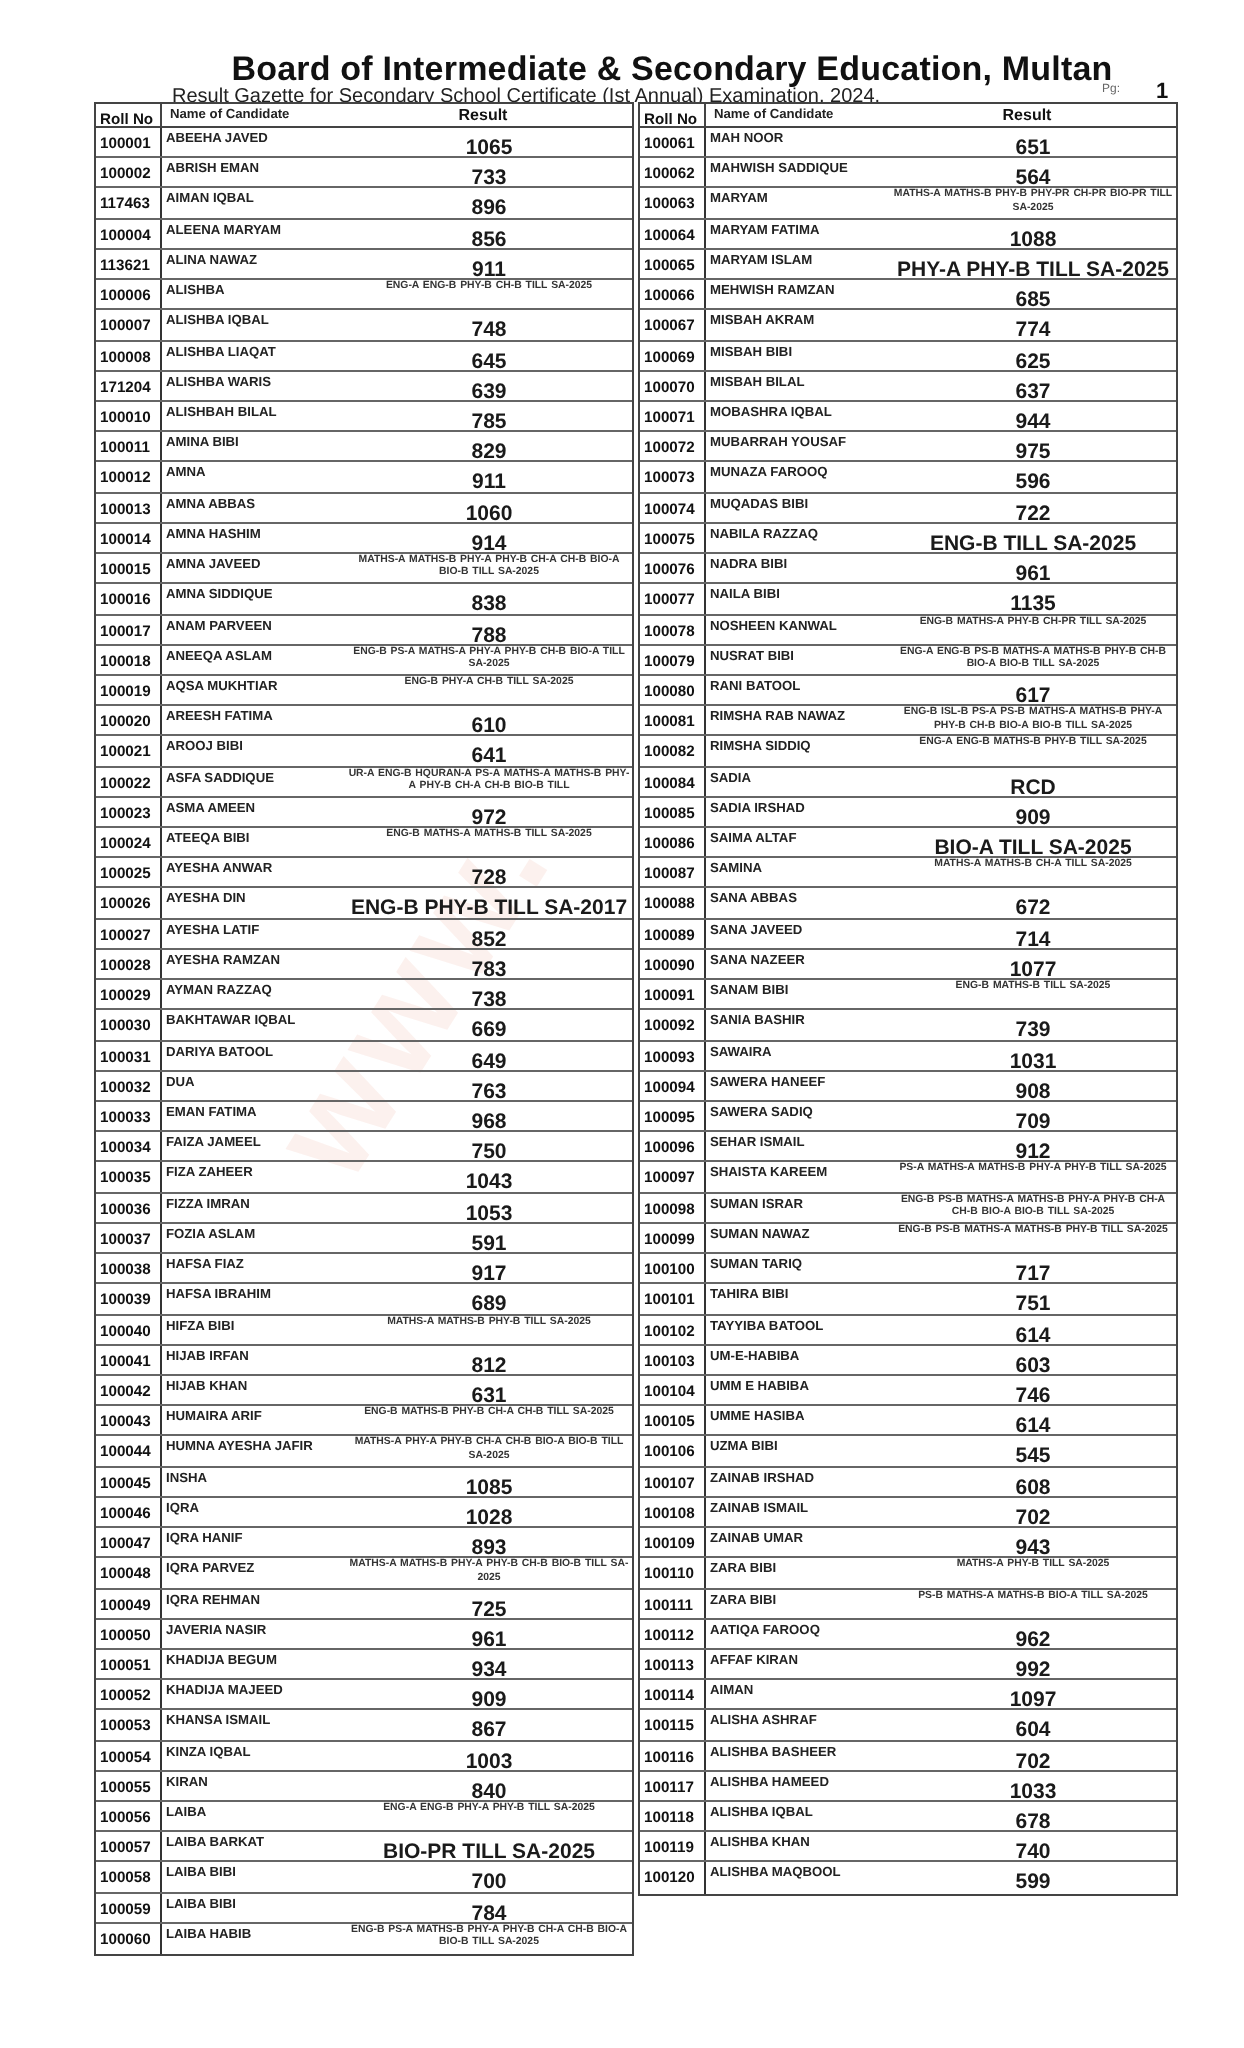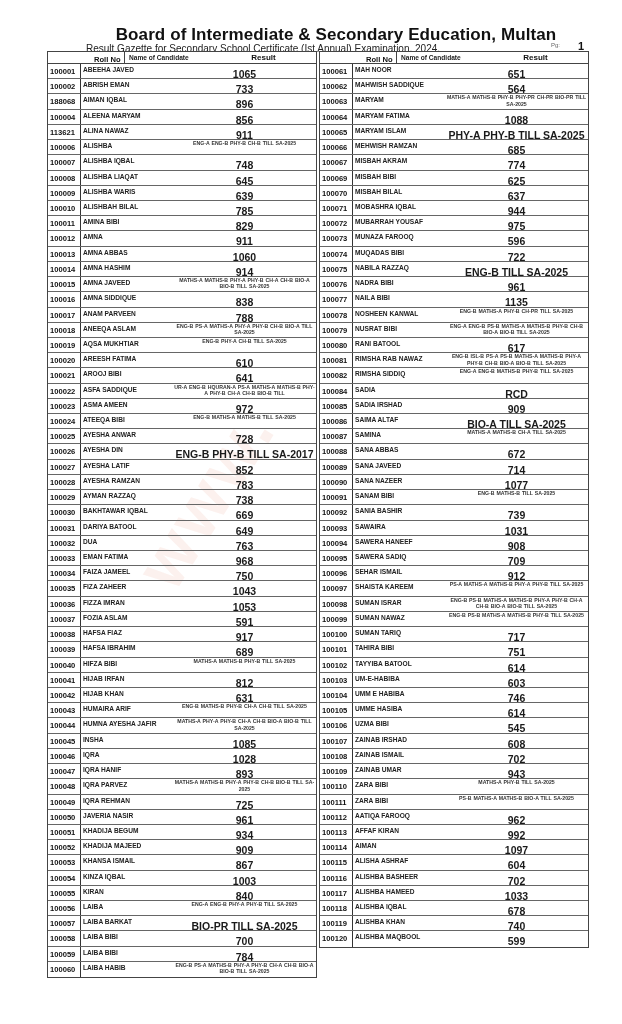--- a/index.html
+++ b/index.html
@@ -5,21 +5,21 @@
   html, body { margin: 0; padding: 0; background: #ffffff; }
   body { width: 622px; height: 1024px; position: relative; overflow: hidden; font-family: "Liberation Sans", sans-serif; color: #111; }
   .title { position: absolute; left: 0; width: 622px; top: 26px; text-align: center; font-weight: bold; font-size: 17px; line-height: 18px; letter-spacing: 0.1px; padding-left: 25px; }
   .subtitle { position: absolute; left: 86px; top: 42px; font-size: 10px; line-height: 14px; color: #222; }
   .pg-label { position: absolute; left: 551px; top: 42px; font-size: 6px; color: #666; }
   .pg-num { position: absolute; left: 578px; top: 40px; font-size: 11px; font-weight: bold; }
   .tbl { position: absolute; top: 51px; border: 1.5px solid #444; box-sizing: border-box; }
   .tbl.left { left: 47px; width: 270px; }
   .tbl.right { left: 319px; width: 270px; }
   .hdr { height: 11px; display: flex; border-bottom: 1.5px solid #444; font-size: 8px; font-weight: bold; line-height: 11px; background: #fff; }
-  .hdr .c-roll { width: 33px; border-right: 1px solid #444; padding-left: 2px; box-sizing: border-box; white-space: nowrap; margin-left: 44px; }
+  .hdr .c-roll { width: 33px; border-right: 1px solid #444; padding-left: 2px; box-sizing: border-box; white-space: nowrap; }
   .hdr .c-name { width: 92px; padding-left: 4px; box-sizing: border-box; white-space: nowrap; }
   .hdr .c-res { flex: 1; padding-right: 6px; }
   .row { height: 15.22px; display: flex; border-bottom: 1px solid #666; box-sizing: border-box; position: relative; }
   .row:last-child { border-bottom: none; }
   .c-roll { width: 33px; border-right: 1.2px solid #333; box-sizing: border-box; font-size: 7.6px; font-weight: bold; line-height: 15px; padding-left: 2px; white-space: nowrap; overflow: hidden; }
   .c-name { width: 92px; box-sizing: border-box; font-size: 6.6px; font-weight: bold; line-height: 12px; padding-left: 2px; white-space: nowrap; overflow: hidden; color: #222; }
   .c-res { flex: 1; text-align: center; overflow: visible; position: relative; }
   .res-num { font-size: 10.5px; font-weight: bold; line-height: 15px; color: #1a1a1a; }
   .res-big { font-size: 10.5px; font-weight: bold; line-height: 14px; color: #1a1a1a; white-space: nowrap; }
   .res-small { font-size: 5.2px; font-weight: bold; line-height: 6.4px; color: #333; white-space: normal; padding: 0 1px; margin-top: 0px; display: block; word-spacing: 0.5px; }
@@ -46,21 +46,21 @@
         <div class="c-roll">100001</div>
         <div class="c-name">ABEEHA JAVED</div>
         <div class="c-res"><span class="res-num">1065</span></div>
       </div>
       <div class="row">
         <div class="c-roll">100002</div>
         <div class="c-name">ABRISH EMAN</div>
         <div class="c-res"><span class="res-num">733</span></div>
       </div>
       <div class="row">
-        <div class="c-roll">188068</div>
+        <div class="c-roll">117463</div>
         <div class="c-name">AIMAN IQBAL</div>
         <div class="c-res"><span class="res-num">896</span></div>
       </div>
       <div class="row">
         <div class="c-roll">100004</div>
         <div class="c-name">ALEENA MARYAM</div>
         <div class="c-res"><span class="res-num">856</span></div>
       </div>
       <div class="row">
         <div class="c-roll">113621</div>
@@ -78,21 +78,21 @@
         <div class="c-roll">100007</div>
         <div class="c-name">ALISHBA IQBAL</div>
         <div class="c-res"><span class="res-num">748</span></div>
       </div>
       <div class="row">
         <div class="c-roll">100008</div>
         <div class="c-name">ALISHBA LIAQAT</div>
         <div class="c-res"><span class="res-num">645</span></div>
       </div>
       <div class="row">
-        <div class="c-roll">100009</div>
+        <div class="c-roll">171204</div>
         <div class="c-name">ALISHBA WARIS</div>
         <div class="c-res"><span class="res-num">639</span></div>
       </div>
       <div class="row">
         <div class="c-roll">100010</div>
         <div class="c-name">ALISHBAH BILAL</div>
         <div class="c-res"><span class="res-num">785</span></div>
       </div>
       <div class="row">
         <div class="c-roll">100011</div>

